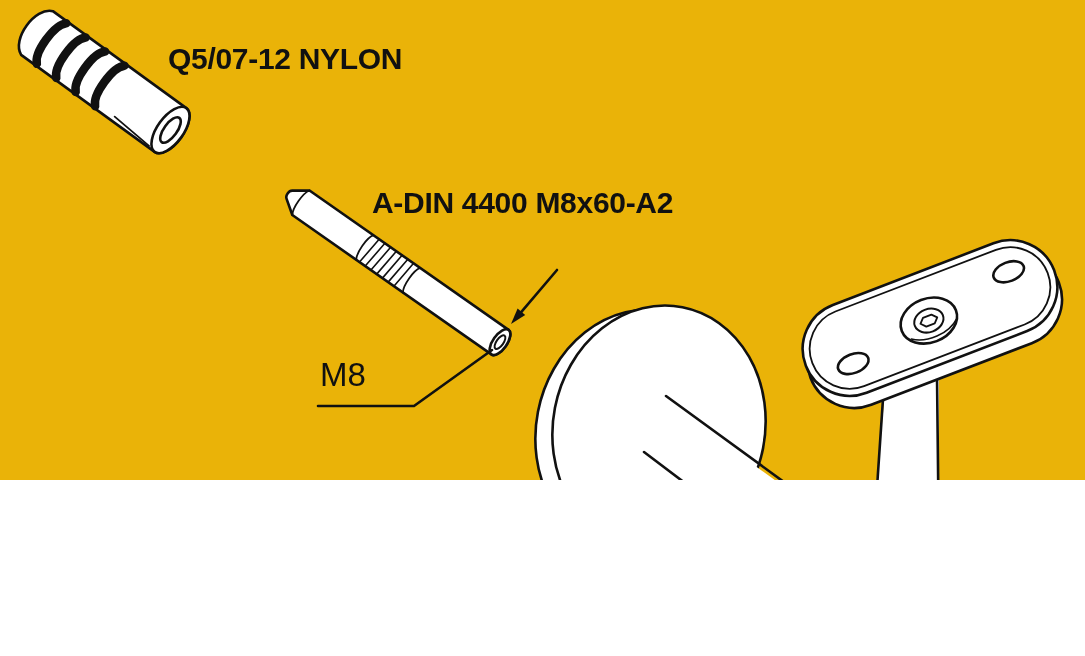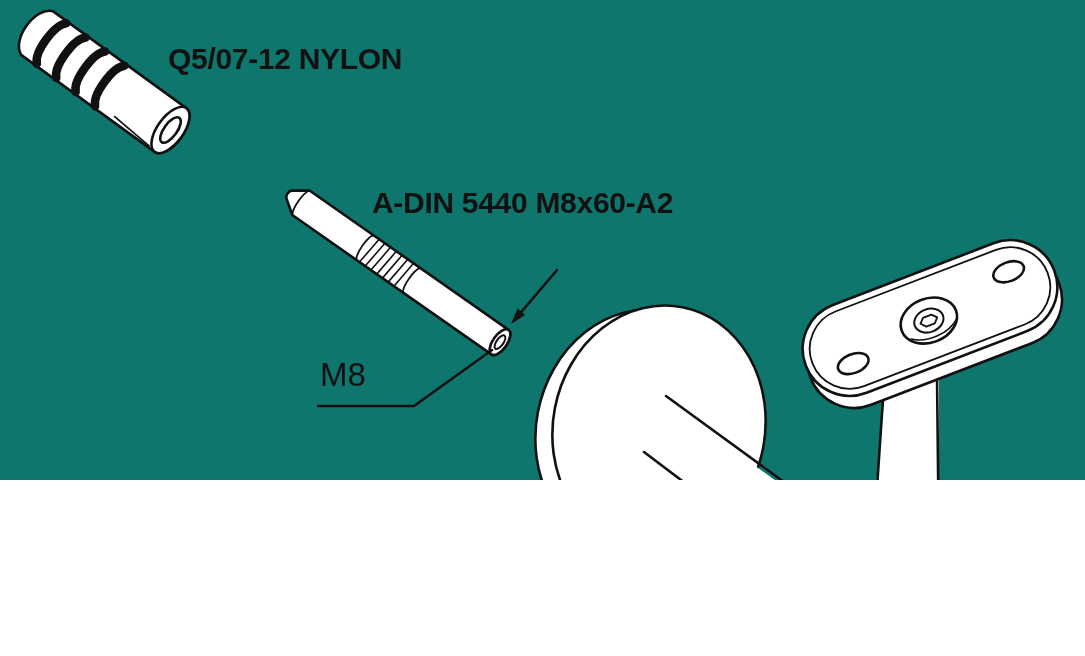--- a/index.html
+++ b/index.html
@@ -1,19 +1,19 @@
 <!DOCTYPE html>
 <html><head>
 <meta charset="utf-8">
 <style>
   html,body{margin:0;padding:0;background:#ffffff;}
   .canvas{
     position:relative;
     width:1085px;height:480px;
-    background:#0f766e;
+    background:#eab308;
     overflow:hidden;
     font-family:"Liberation Sans",sans-serif;
   }
   .drawing-svg{position:absolute;left:0;top:0;}
   .part-label{
     position:absolute;
     color:#111111;
     font-weight:700;
     font-size:30px;
     letter-spacing:-0.3px;
@@ -99,17 +99,17 @@
           <ellipse cx="-2" cy="2" rx="15" ry="11.5" stroke-width="2"></ellipse>
           <polygon points="7,2 2.5,6.7 -6.5,6.7 -11,2 -6.5,-2.7 2.5,-2.7" stroke-width="1.8"></polygon>
         </g>
       </g>
 
     </g>
   </svg>
 
   <div class="part-label label-anchor">Q5/07-12 NYLON</div>
 
-  <div class="part-label label-stud">A-DIN 5440 M8x60-A2</div>
+  <div class="part-label label-stud">A-DIN 4400 M8x60-A2</div>
 
   <div class="dim-label">M8</div>
 
 </div>
 
 </body></html>

